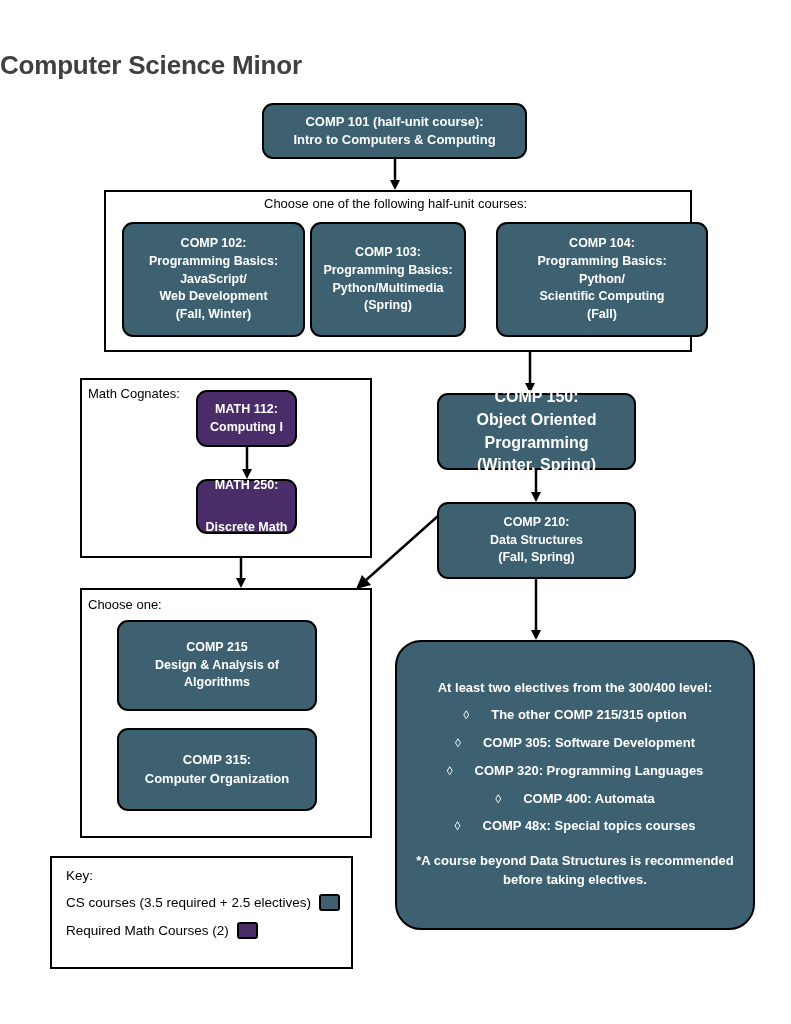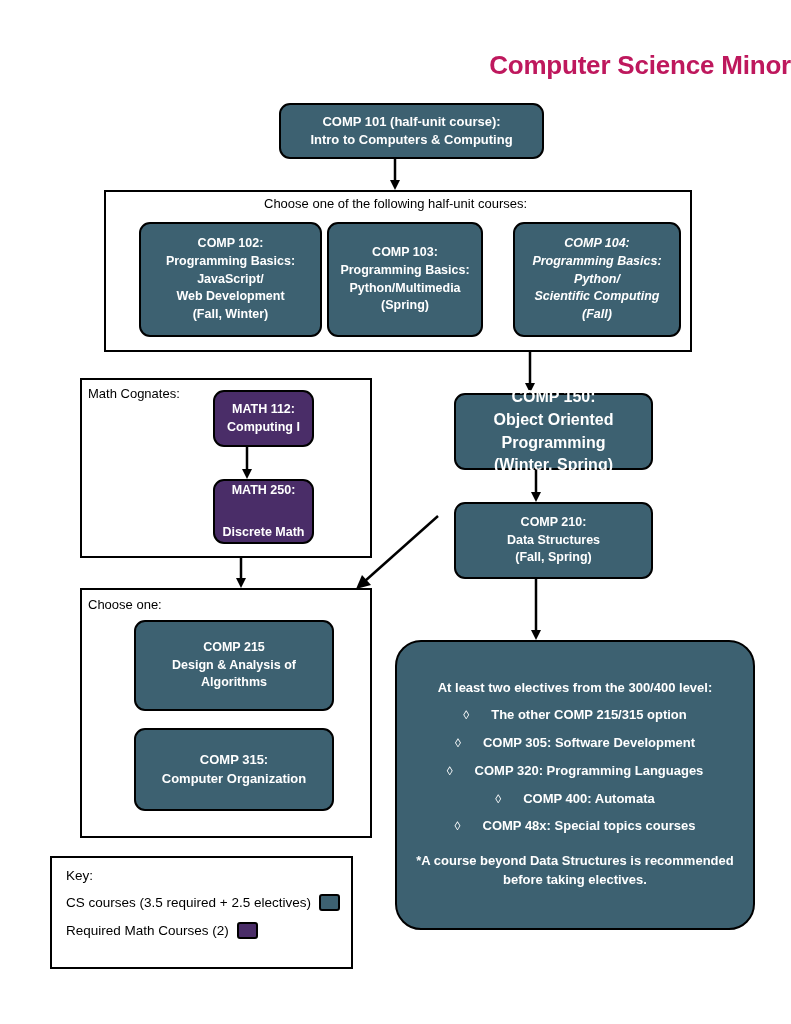--- a/index.html
+++ b/index.html
@@ -19,44 +19,43 @@
     background: #ffffff;
     overflow: hidden;
   }
 
   
   #page-title {
     position: absolute;
     left: 0;
     top: 50px;
     width: 791px;
-    text-align: right;
+    text-align: left;
     font-size: 26px;
     font-weight: bold;
     letter-spacing: -0.2px;
-    color: #be185d;
+    color: #404040;
   }
 
   
   .course-box {
     position: absolute;
     box-sizing: border-box;
     border: 2.5px solid #000000;
     border-radius: 11px;
     color: #ffffff;
     font-weight: bold;
     display: flex;
     flex-direction: column;
     align-items: flex-end;
     justify-content: center;
     text-align: center;
     line-height: 1.42;
     font-size: 12.5px;
     padding: 4px 6px;
-    margin-left: 17px;
   }
   .cs { background: #3d6171; }
   .math { background: #4a2d68; }
 
   .course-box .ln { display: block; width: 100%; }
 
   
   .group-box {
     position: absolute;
     box-sizing: border-box;
@@ -173,21 +172,21 @@
     <span class="ln">(Fall, Winter)</span>
   </div>
 
   <div class="course-box cs" style="left:310px; top:222px; width:156px; height:115px;">
     <span class="ln">COMP 103:</span>
     <span class="ln">Programming Basics:</span>
     <span class="ln">Python/Multimedia</span>
     <span class="ln">(Spring)</span>
   </div>
 
-  <div class="course-box cs" style="left:496px; top:222px; width:168px; height:115px;font-style:italic;">
+  <div class="course-box cs" style="left:496px; top:222px; width:212px; height:115px;">
     <span class="ln">COMP 104:</span>
     <span class="ln">Programming Basics:</span>
     <span class="ln">Python/</span>
     <span class="ln">Scientific Computing</span>
     <span class="ln">(Fall)</span>
   </div>
 
   <svg class="arrow-svg" style="left:523px; top:352px;" width="14" height="42">
     <line x1="7" y1="0" x2="7" y2="33" stroke="#000" stroke-width="2.5"></line>
     <polygon points="7,41 2,31 12,31" fill="#000"></polygon>
@@ -199,21 +198,21 @@
   <div class="course-box math" style="left:196px; top:390px; width:101px; height:57px;">
     <span class="ln">MATH 112:</span>
     <span class="ln">Computing I</span>
   </div>
 
   <svg class="arrow-svg" style="left:240px; top:447px;" width="14" height="33">
     <line x1="7" y1="0" x2="7" y2="24" stroke="#000" stroke-width="2.5"></line>
     <polygon points="7,32 2,22 12,22" fill="#000"></polygon>
   </svg>
 
-  <div class="course-box math" style="left:196px; top:479px; width:101px; height:65px;gap:24px;">
+  <div class="course-box math" style="left:196px; top:479px; width:101px; height:55px;gap:24px;">
     <span class="ln">MATH 250:</span>
     <span class="ln">Discrete Math</span>
   </div>
 
   <svg class="arrow-svg" style="left:234px; top:558px;" width="14" height="31">
     <line x1="7" y1="0" x2="7" y2="22" stroke="#000" stroke-width="2.5"></line>
     <polygon points="7,30 2,20 12,20" fill="#000"></polygon>
   </svg>
 
   <div class="course-box cs" style="left:437px; top:393px; width:199px; height:77px; font-size:16px;">

